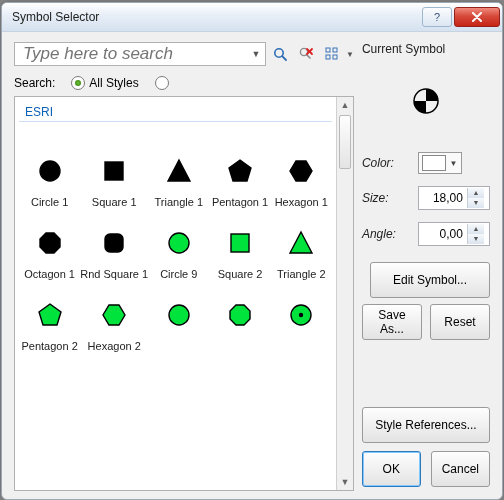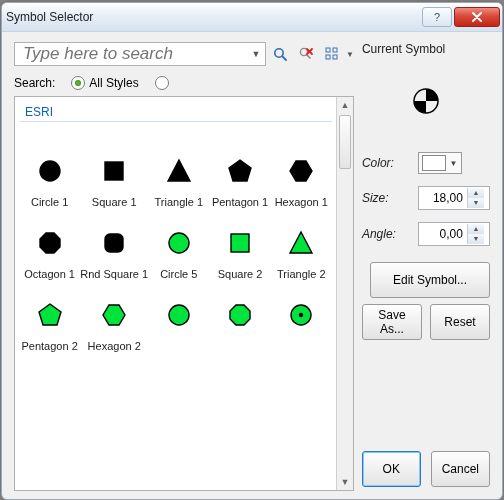--- a/index.html
+++ b/index.html
@@ -15,21 +15,21 @@
     --green:#00e23c;
   }
   html,body{margin:0;padding:0;font-family:"Segoe UI",Tahoma,Arial,sans-serif;background:#888;}
   .window{
     width:500px;height:496px;margin:2px auto;background:var(--panel-bg);
     border:1px solid var(--win-border);border-radius:6px;overflow:hidden;
     box-shadow:0 0 6px rgba(0,0,0,.3);display:flex;flex-direction:column;
   }
   .titlebar{
     height:28px;background:linear-gradient(#ffffff,#e7eef7 45%,#d6e2f0);
-    display:flex;align-items:center;padding:0 2px 0 4px;
+    display:flex;align-items:center;padding:0 2px 0 10px;
     border-bottom:1px solid #c7d3e1;
   }
   .titlebar .title{font-size:12px;color:#222;flex:1;}
   .winbtn{display:inline-flex;align-items:center;justify-content:center;margin-left:2px;}
   .help-btn{
     width:28px;height:18px;border:1px solid #9fb6cf;border-radius:3px;
     background:linear-gradient(#fbfcfe,#dbe6f2);font-size:11px;color:#375;cursor:pointer;
     color:#3a547a;
   }
   .close-btn{
@@ -214,21 +214,21 @@
                   </svg>
                 </div>
                 <div class="lbl">Rnd Square 1</div>
               </div>
               <div class="cell">
                 <div class="sw">
                   <svg width="28" height="28" viewBox="0 0 28 28">
                     <circle cx="14" cy="14" r="10" fill="#00e23c" stroke="#000000" stroke-width="1.4"></circle>
                   </svg>
                 </div>
-                <div class="lbl">Circle 5</div>
+                <div class="lbl">Circle 9</div>
               </div>
               <div class="cell">
                 <div class="sw">
                   <svg width="28" height="28" viewBox="0 0 28 28">
                     <rect x="5" y="5" width="18" height="18" fill="#00e23c" stroke="#000000" stroke-width="1.4"></rect>
                   </svg>
                 </div>
                 <div class="lbl">Square 2</div>
               </div>
               <div class="cell">
@@ -331,20 +331,21 @@
       </div>
 
       <div style="height:10px"></div>
       <button class="btn" style="width:120px;align-self:flex-end;">Edit Symbol...</button>
       <div class="rowbtns">
         <button class="btn">Save As...</button>
         <button class="btn">Reset</button>
       </div>
 
       <div class="spacer"></div>
+      <button class="btn" style="width:100%;">Style References...</button>
       <div style="height:8px"></div>
       <div style="display:flex;gap:10px;">
         <button class="btn primary" style="flex:1;">OK</button>
         <button class="btn" style="flex:1;">Cancel</button>
       </div>
       <div style="height:4px"></div>
     </div>
   </div>
 </div>
 

